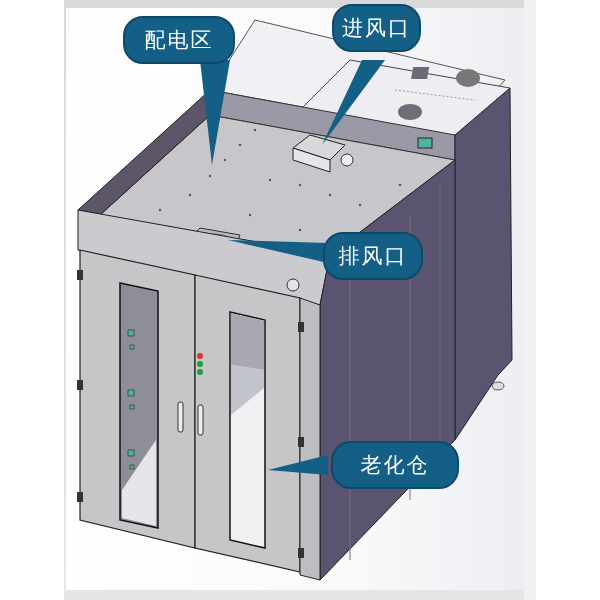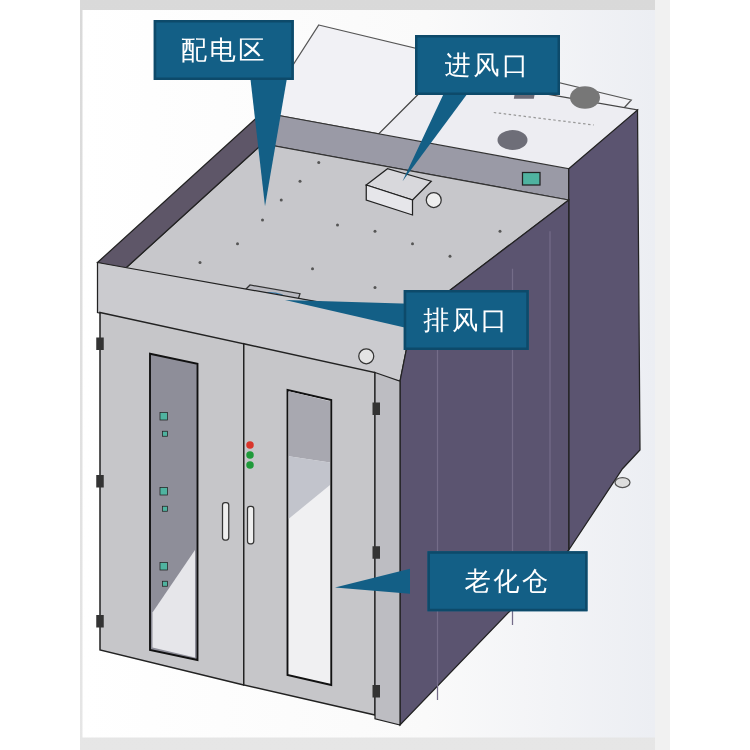--- a/index.html
+++ b/index.html
@@ -4,21 +4,21 @@
 <style>
   html, body { margin:0; padding:0; }
   body { width:600px; height:600px; background:#ffffff; position:relative; overflow:hidden;
          font-family:"DejaVu Sans", sans-serif; }
   .frame { position:absolute; left:64px; top:0; width:472px; height:600px;
            background:linear-gradient(#d9d9d9,#e6e6e6); }
   .panel { position:absolute; left:66px; top:8px; width:458px; height:582px;
            background:linear-gradient(90deg,#ffffff 0%,#fafafa 60%,#eceef3 100%); }
   .rightstrip { position:absolute; left:524px; top:0; width:12px; height:600px; background:#f1f1f1; }
   svg.scene { position:absolute; left:0; top:0; }
-  .callout { position:absolute; background:#135f86; border:2px solid #0d4a6a; border-radius:0;
+  .callout { position:absolute; background:#135f86; border:2px solid #0d4a6a; border-radius:20px;
              color:#ffffff; font-size:21px; display:flex; align-items:center; justify-content:center;
              letter-spacing:2px; box-sizing:border-box; }
 </style>
 </head>
 <body>
 
 <div class="frame"></div>
 <div class="panel"></div>
 <div class="rightstrip"></div>
 
@@ -114,15 +114,15 @@
       <rect x="298" y="548" width="6" height="10"></rect>
   </g>
 
   <polygon points="200,60 230,60 212,165" fill="#135f86"></polygon>
   <polygon points="362,60 385,60 322,145" fill="#135f86"></polygon>
   <polygon points="328,243 328,263 228,240" fill="#135f86"></polygon>
   <polygon points="328,455 328,475 268,470" fill="#135f86"></polygon>
 </svg>
 
 <div class="callout" style="left:123px;top:16px;width:112px;height:48px;">配电区</div>
-<div class="callout" style="left:332px;top:28px;width:116px;height:48px;">进风口</div>
+<div class="callout" style="left:332px;top:4px;width:89px;height:48px;">进风口</div>
 <div class="callout" style="left:323px;top:232px;width:100px;height:48px;">排风口</div>
-<div class="callout" style="left:342px;top:441px;width:128px;height:48px;">老化仓</div>
+<div class="callout" style="left:331px;top:441px;width:128px;height:48px;">老化仓</div>
 
 </body></html>

